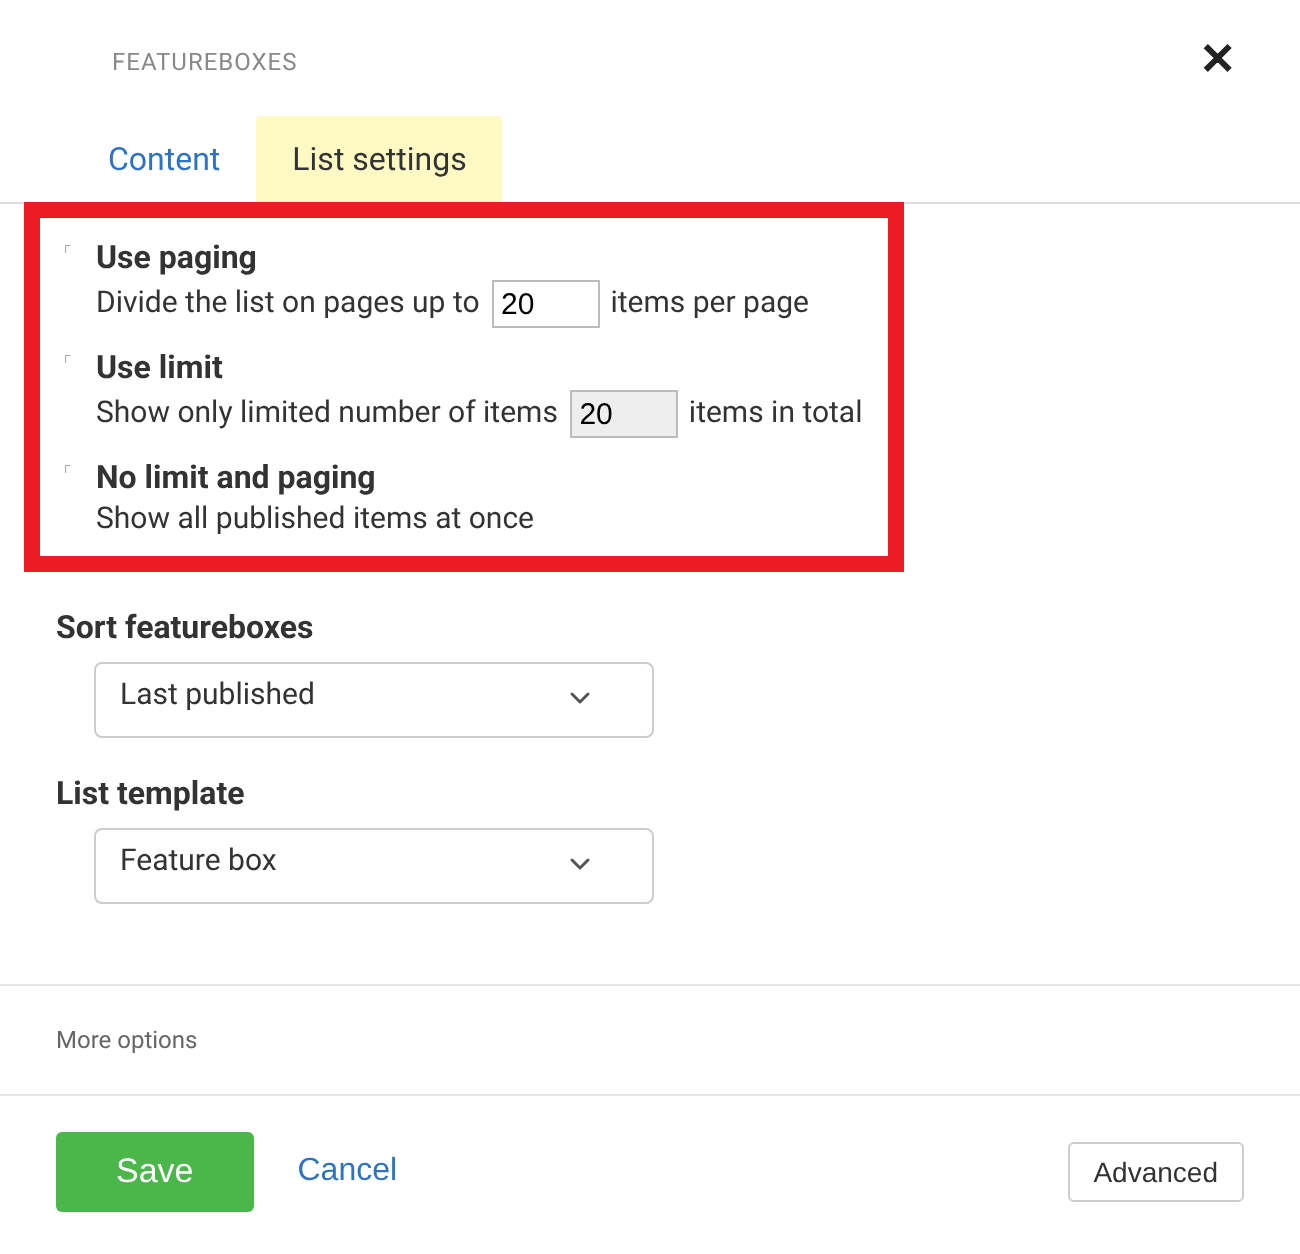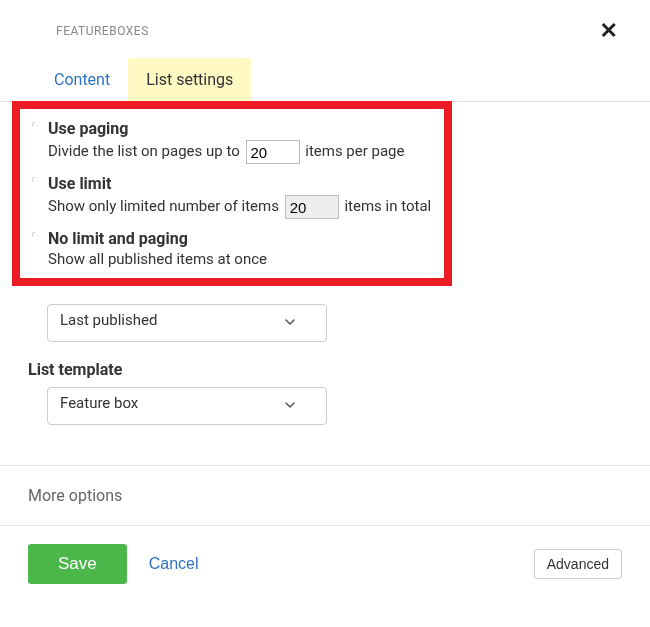--- a/index.html
+++ b/index.html
@@ -132,21 +132,21 @@
       transform: translateY(-50%);
       pointer-events: none;
       color: #555;
     }
     .more-options {
       margin-top: 40px;
       border-top: 1px solid #e5e5e5;
       border-bottom: 1px solid #e5e5e5;
       padding: 20px 28px;
       color: #666;
-      font-size: 16px;
+      font-size: 12px;
       cursor: pointer;
     }
     .footer {
       display: flex;
       align-items: center;
       padding: 18px 28px;
     }
     .btn-save {
       background: #4bb74b;
       color: #fff;
@@ -220,20 +220,21 @@
       <div class="radio-mark">「</div>
       <div class="option-body">
         <div class="option-title">No limit and paging</div>
         <div class="option-desc">Show all published items at once</div>
       </div>
     </div>
 
   </div>
 
   <div class="section">
+    <div class="section-label">Sort featureboxes</div>
     <div class="select-wrap">
       <div class="select">Last published</div>
       <span class="select-chevron">
         <svg width="12" height="12" viewBox="0 0 12 12">
             <path d="M2 4 L6 8 L10 4" stroke="#555" stroke-width="1.5" fill="none" stroke-linecap="round" stroke-linejoin="round"></path>
           </svg>
       </span>
     </div>
   </div>
 

